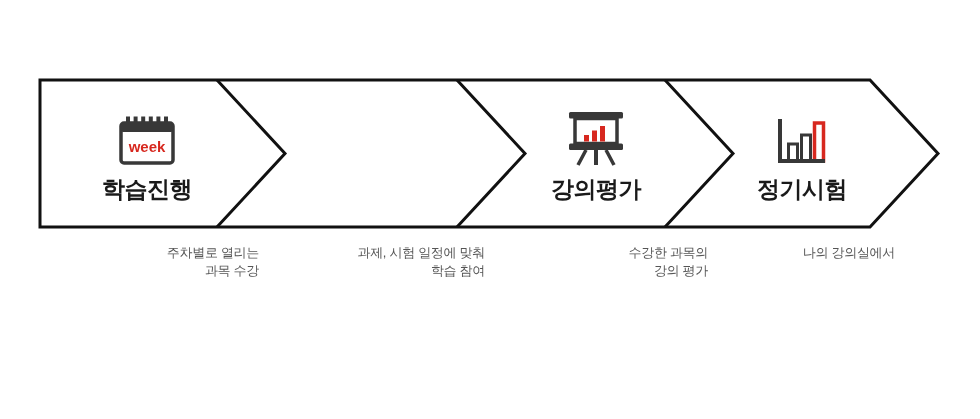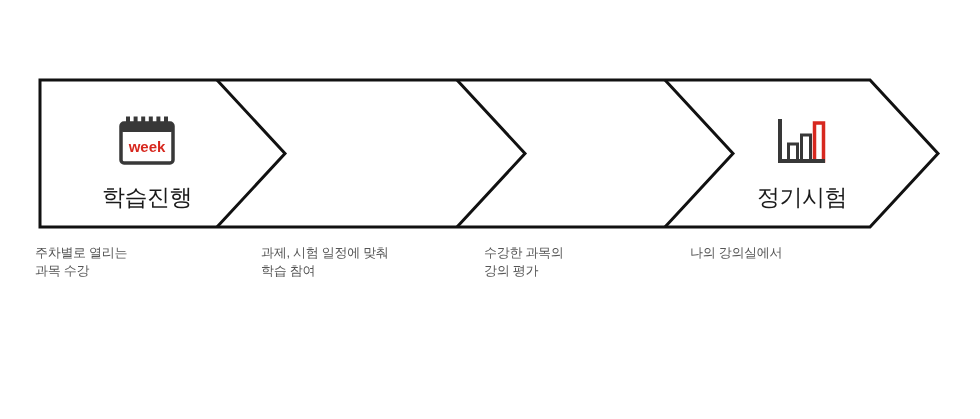--- a/index.html
+++ b/index.html
@@ -13,25 +13,25 @@
   .band-svg { position:absolute; left:0; top:0; }
   .band-outline {
     fill:#ffffff;
     stroke:var(--outline-black,#111111);
     stroke-width:3; stroke-linejoin:miter;
   }
   .divider { fill:none; stroke:var(--outline-black,#111111); stroke-width:3; }
   .step { position:absolute; top:102px; width:224px; text-align:center; }
   .icon-wrap { height:64px; display:flex; align-items:flex-end; justify-content:center; }
   .step-title {
-    margin-top:16px; font-size:23px; font-weight:400;
+    margin-top:8px; font-size:23px; font-weight:700;
     color:var(--title-black,#1a1a1a); letter-spacing:-0.5px; white-space:nowrap;
   }
   .desc {
-    position:absolute; top:244px; width:224px; text-align:left;
+    position:absolute; top:244px; width:224px; text-align:right;
     font-size:13px; line-height:18px; color:var(--desc-gray,#555555);
     letter-spacing:-0.3px;
   }
   .icon-stroke { stroke:var(--icon-gray,#383838); fill:none; }
   .icon-fill   { fill:var(--icon-gray,#383838); stroke:none; }
   .red-stroke  { stroke:var(--accent-red,#d7281f); fill:none; }
   .red-fill    { fill:var(--accent-red,#d7281f); stroke:none; }
   .week-text { font-weight:700; font-size:15px; font-family:"Liberation Sans","DejaVu Sans",sans-serif; }
 </style>
 </head>
@@ -57,20 +57,36 @@
         <line class="icon-stroke" stroke-width="4" x1="49" y1="2.5" x2="49" y2="13"></line>
         <rect class="icon-stroke" stroke-width="3.5" x="4" y="9" width="52" height="40" rx="3"></rect>
         <rect class="icon-fill" x="4" y="9" width="52" height="9" rx="2"></rect>
         <text class="red-fill week-text" x="30" y="38" text-anchor="middle">week</text>
       </svg>
     </div>
     <div class="step-title">학습진행</div>
   </div>
 
 
+  <div class="step" style="left:484px">
+    <div class="icon-wrap">
+      <svg width="58" height="56" viewBox="0 0 58 56">
+        <rect class="icon-fill" x="2" y="2" width="54" height="6.5" rx="1.5"></rect>
+        <rect class="icon-stroke" stroke-width="3.5" x="8" y="8.5" width="42" height="25"></rect>
+        <rect class="red-fill" x="17" y="25" width="5" height="6.5"></rect>
+        <rect class="red-fill" x="25" y="20.5" width="5" height="11"></rect>
+        <rect class="red-fill" x="33" y="16" width="5" height="15.5"></rect>
+        <rect class="icon-fill" x="2" y="33.5" width="54" height="6.5" rx="1.5"></rect>
+        <line class="icon-stroke" stroke-width="4" x1="29" y1="40" x2="29" y2="55"></line>
+        <line class="icon-stroke" stroke-width="3.5" x1="19" y1="40" x2="11" y2="55"></line>
+        <line class="icon-stroke" stroke-width="3.5" x1="39" y1="40" x2="47" y2="55"></line>
+      </svg>
+    </div>
+    <div class="step-title">강의평가</div>
+  </div>
 
   <div class="step" style="left:690px">
     <div class="icon-wrap">
       <svg width="54" height="52" viewBox="0 0 54 52">
         <rect class="icon-stroke" stroke-width="3" x="13.5" y="30" width="9" height="17"></rect>
         <rect class="icon-stroke" stroke-width="3" x="26.5" y="21" width="9" height="26"></rect>
         <rect class="red-stroke" stroke-width="3.5" x="39.5" y="9" width="9" height="38"></rect>
         <polyline class="icon-stroke" stroke-width="4" stroke-linejoin="miter" points="5,5 5,47 50,47"></polyline>
       </svg>
     </div>
@@ -82,17 +98,17 @@
     <div>과목 수강</div>
   </div>
   <div class="desc" style="left:261px">
     <div>과제, 시험 일정에 맞춰</div>
     <div>학습 참여</div>
   </div>
   <div class="desc" style="left:484px">
     <div>수강한 과목의</div>
     <div>강의 평가</div>
   </div>
-  <div class="desc" style="left:690px">
+  <div class="desc" style="left:671px">
     <div>나의 강의실에서</div>
   </div>
 
 </div>
 
 </body></html>

